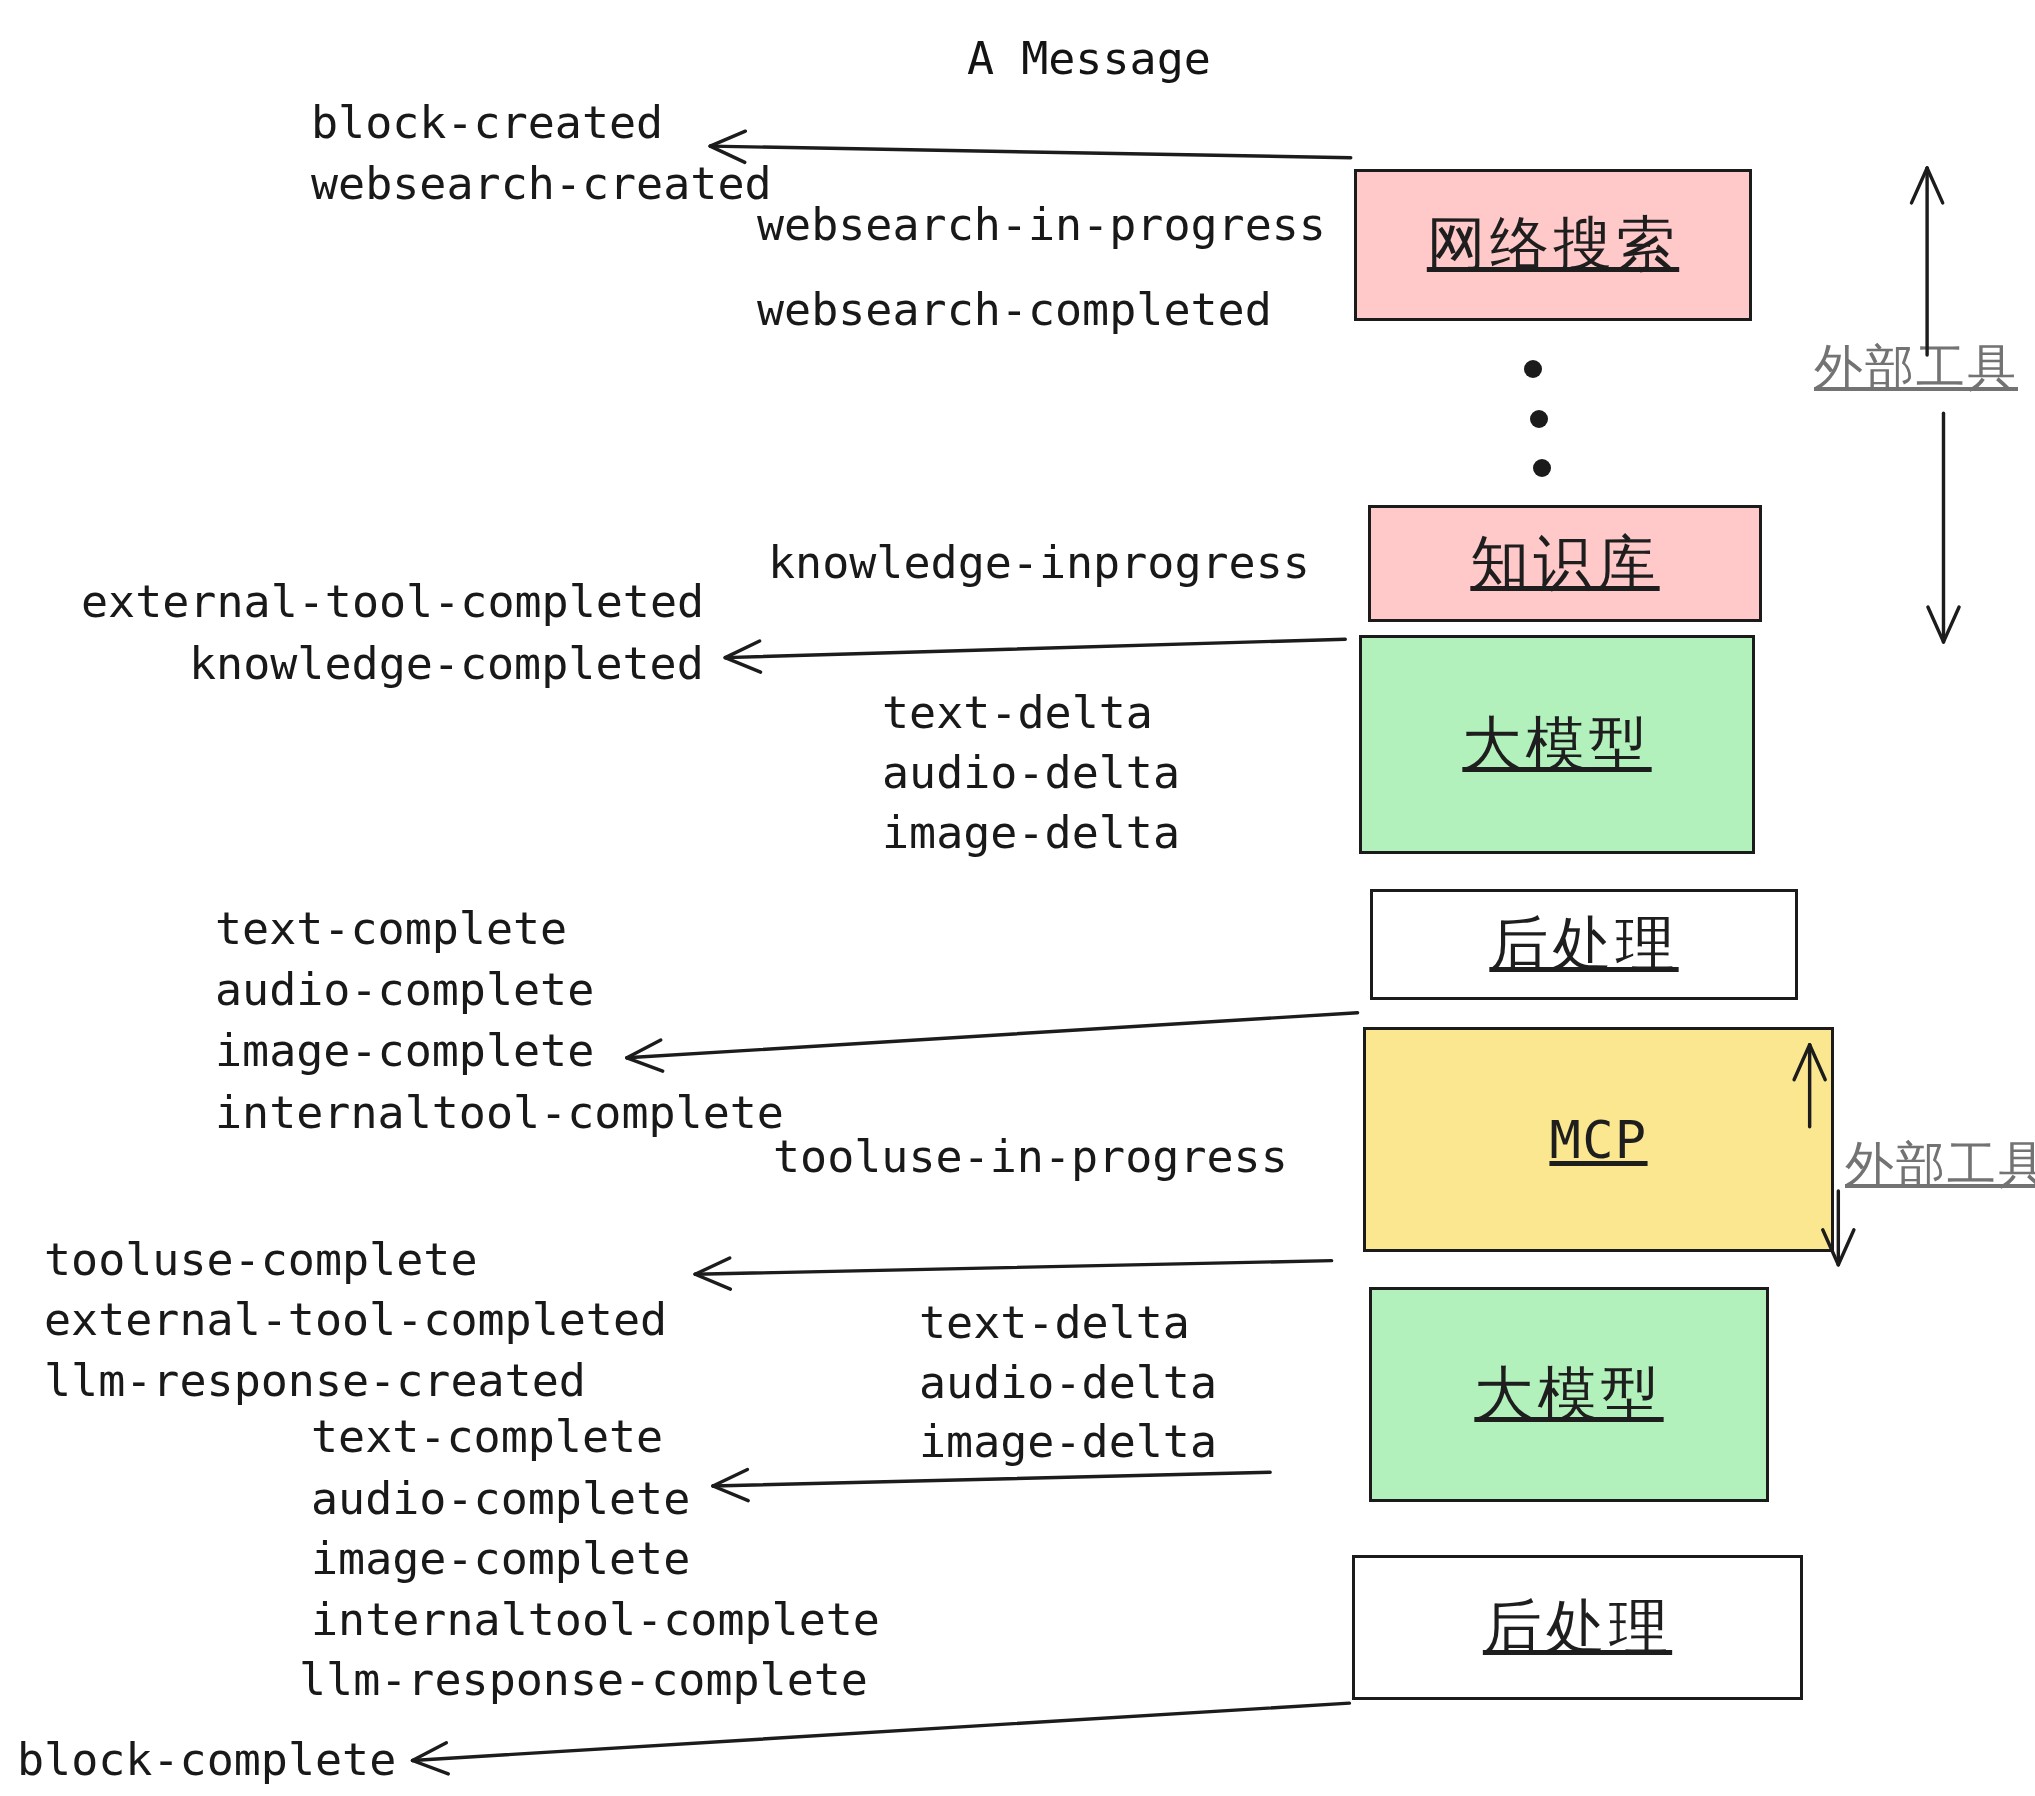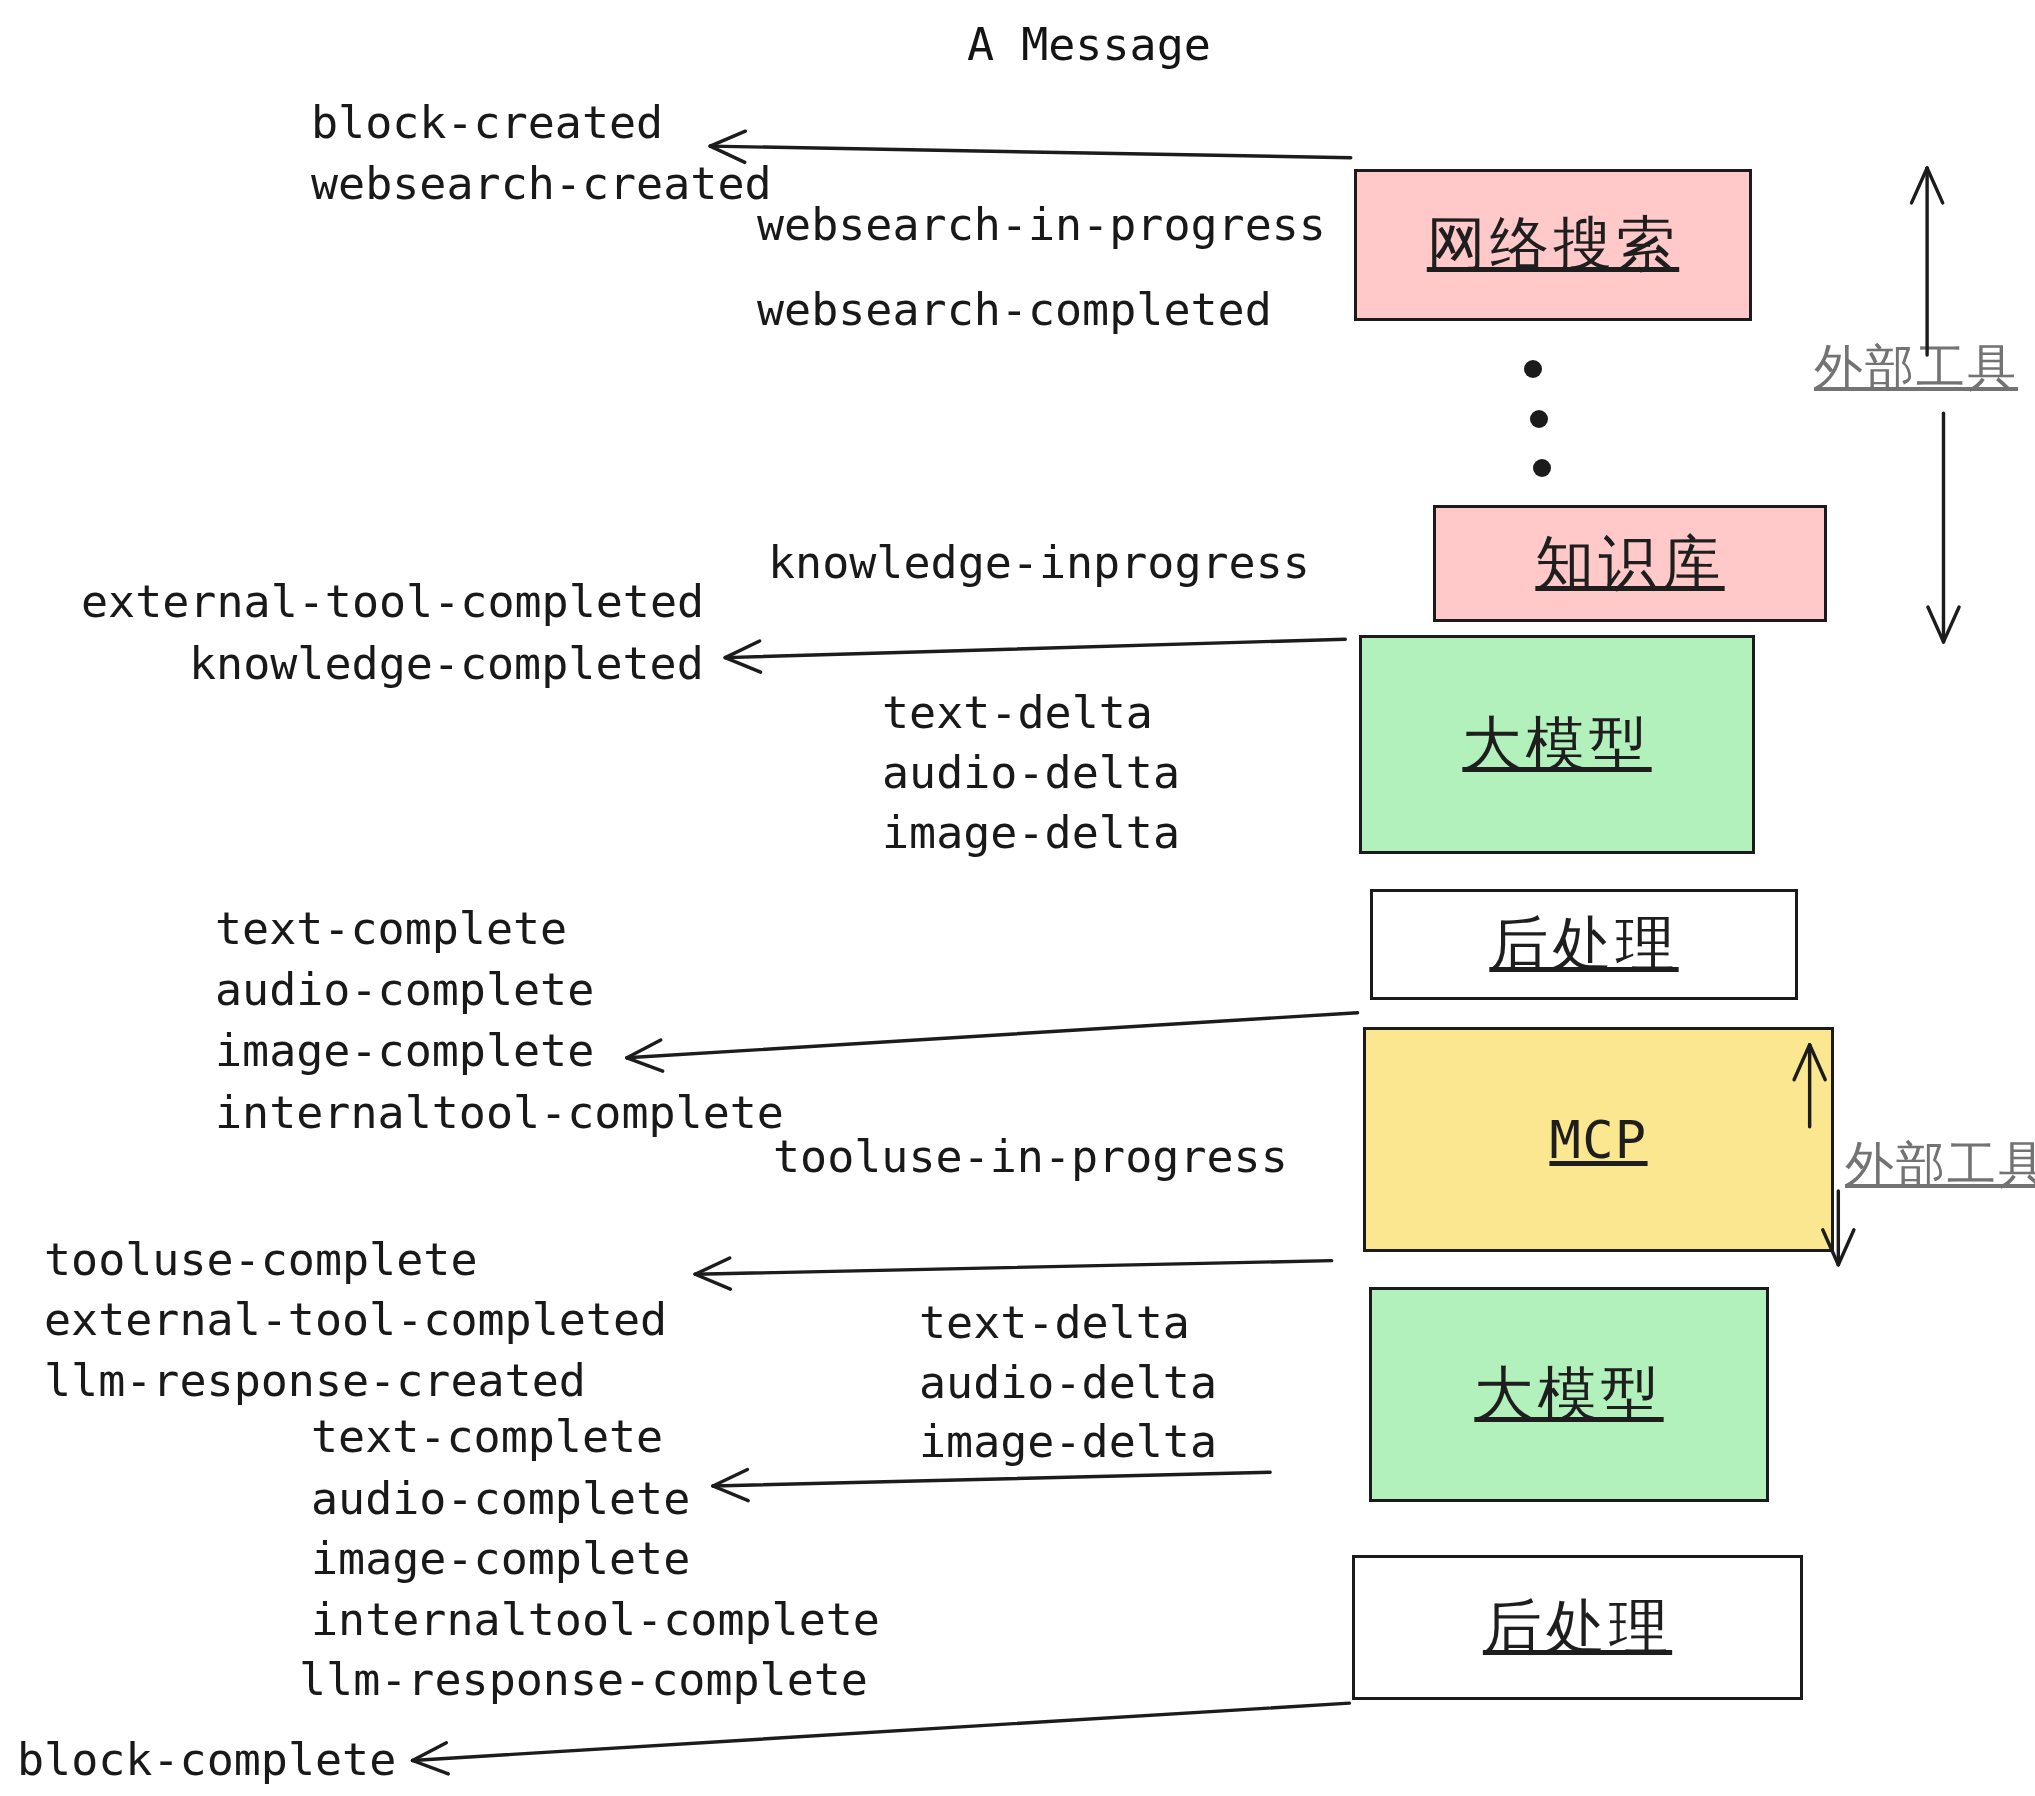--- a/index.html
+++ b/index.html
@@ -8,20 +8,21 @@
     width:2035px;height:1796px;
     background:#ffffff;
     overflow:hidden;
     font-family:"DejaVu Sans Mono", monospace;
   }
   .title{
     position:absolute;
     font:45px "DejaVu Sans Mono", monospace;
     color:#141414;
     white-space:nowrap;
+    margin-top:14px;
   }
   .ev{
     position:absolute;
     font:45px "DejaVu Sans Mono", monospace;
     color:#191919;
     white-space:nowrap;
   }
   .box{
     position:absolute;
     box-sizing:border-box;
@@ -92,21 +93,21 @@
   <div class="ev" style="left:311px;top:1472px">audio-complete</div>
   <div class="ev" style="left:311px;top:1532px">image-complete</div>
   <div class="ev" style="left:311px;top:1593px">internaltool-complete</div>
   <div class="ev" style="left:299px;top:1653px">llm-response-complete</div>
   <div class="ev" style="left:17px;top:1733px">block-complete</div>
 
   <div class="box" style="left: 1354px; top: 169px; width: 398px; height: 152px; background: rgb(255, 201, 201);">
     <span class="box-label">网络搜索</span>
   </div>
 
-  <div class="box" style="left: 1433px; top: 505px; width: 394px; height: 117px; background: rgb(255, 201, 201);">
+  <div class="box" style="left: 1368px; top: 505px; width: 394px; height: 117px; background: rgb(255, 201, 201);">
     <span class="box-label">知识库</span>
   </div>
 
   <div class="box" style="left: 1359px; top: 635px; width: 396px; height: 219px; background: rgb(178, 240, 188);">
     <span class="box-label">大模型</span>
   </div>
 
   <div class="box" style="left: 1370px; top: 889px; width: 428px; height: 111px; background: rgb(255, 255, 255);">
     <span class="box-label">后处理</span>
   </div>

